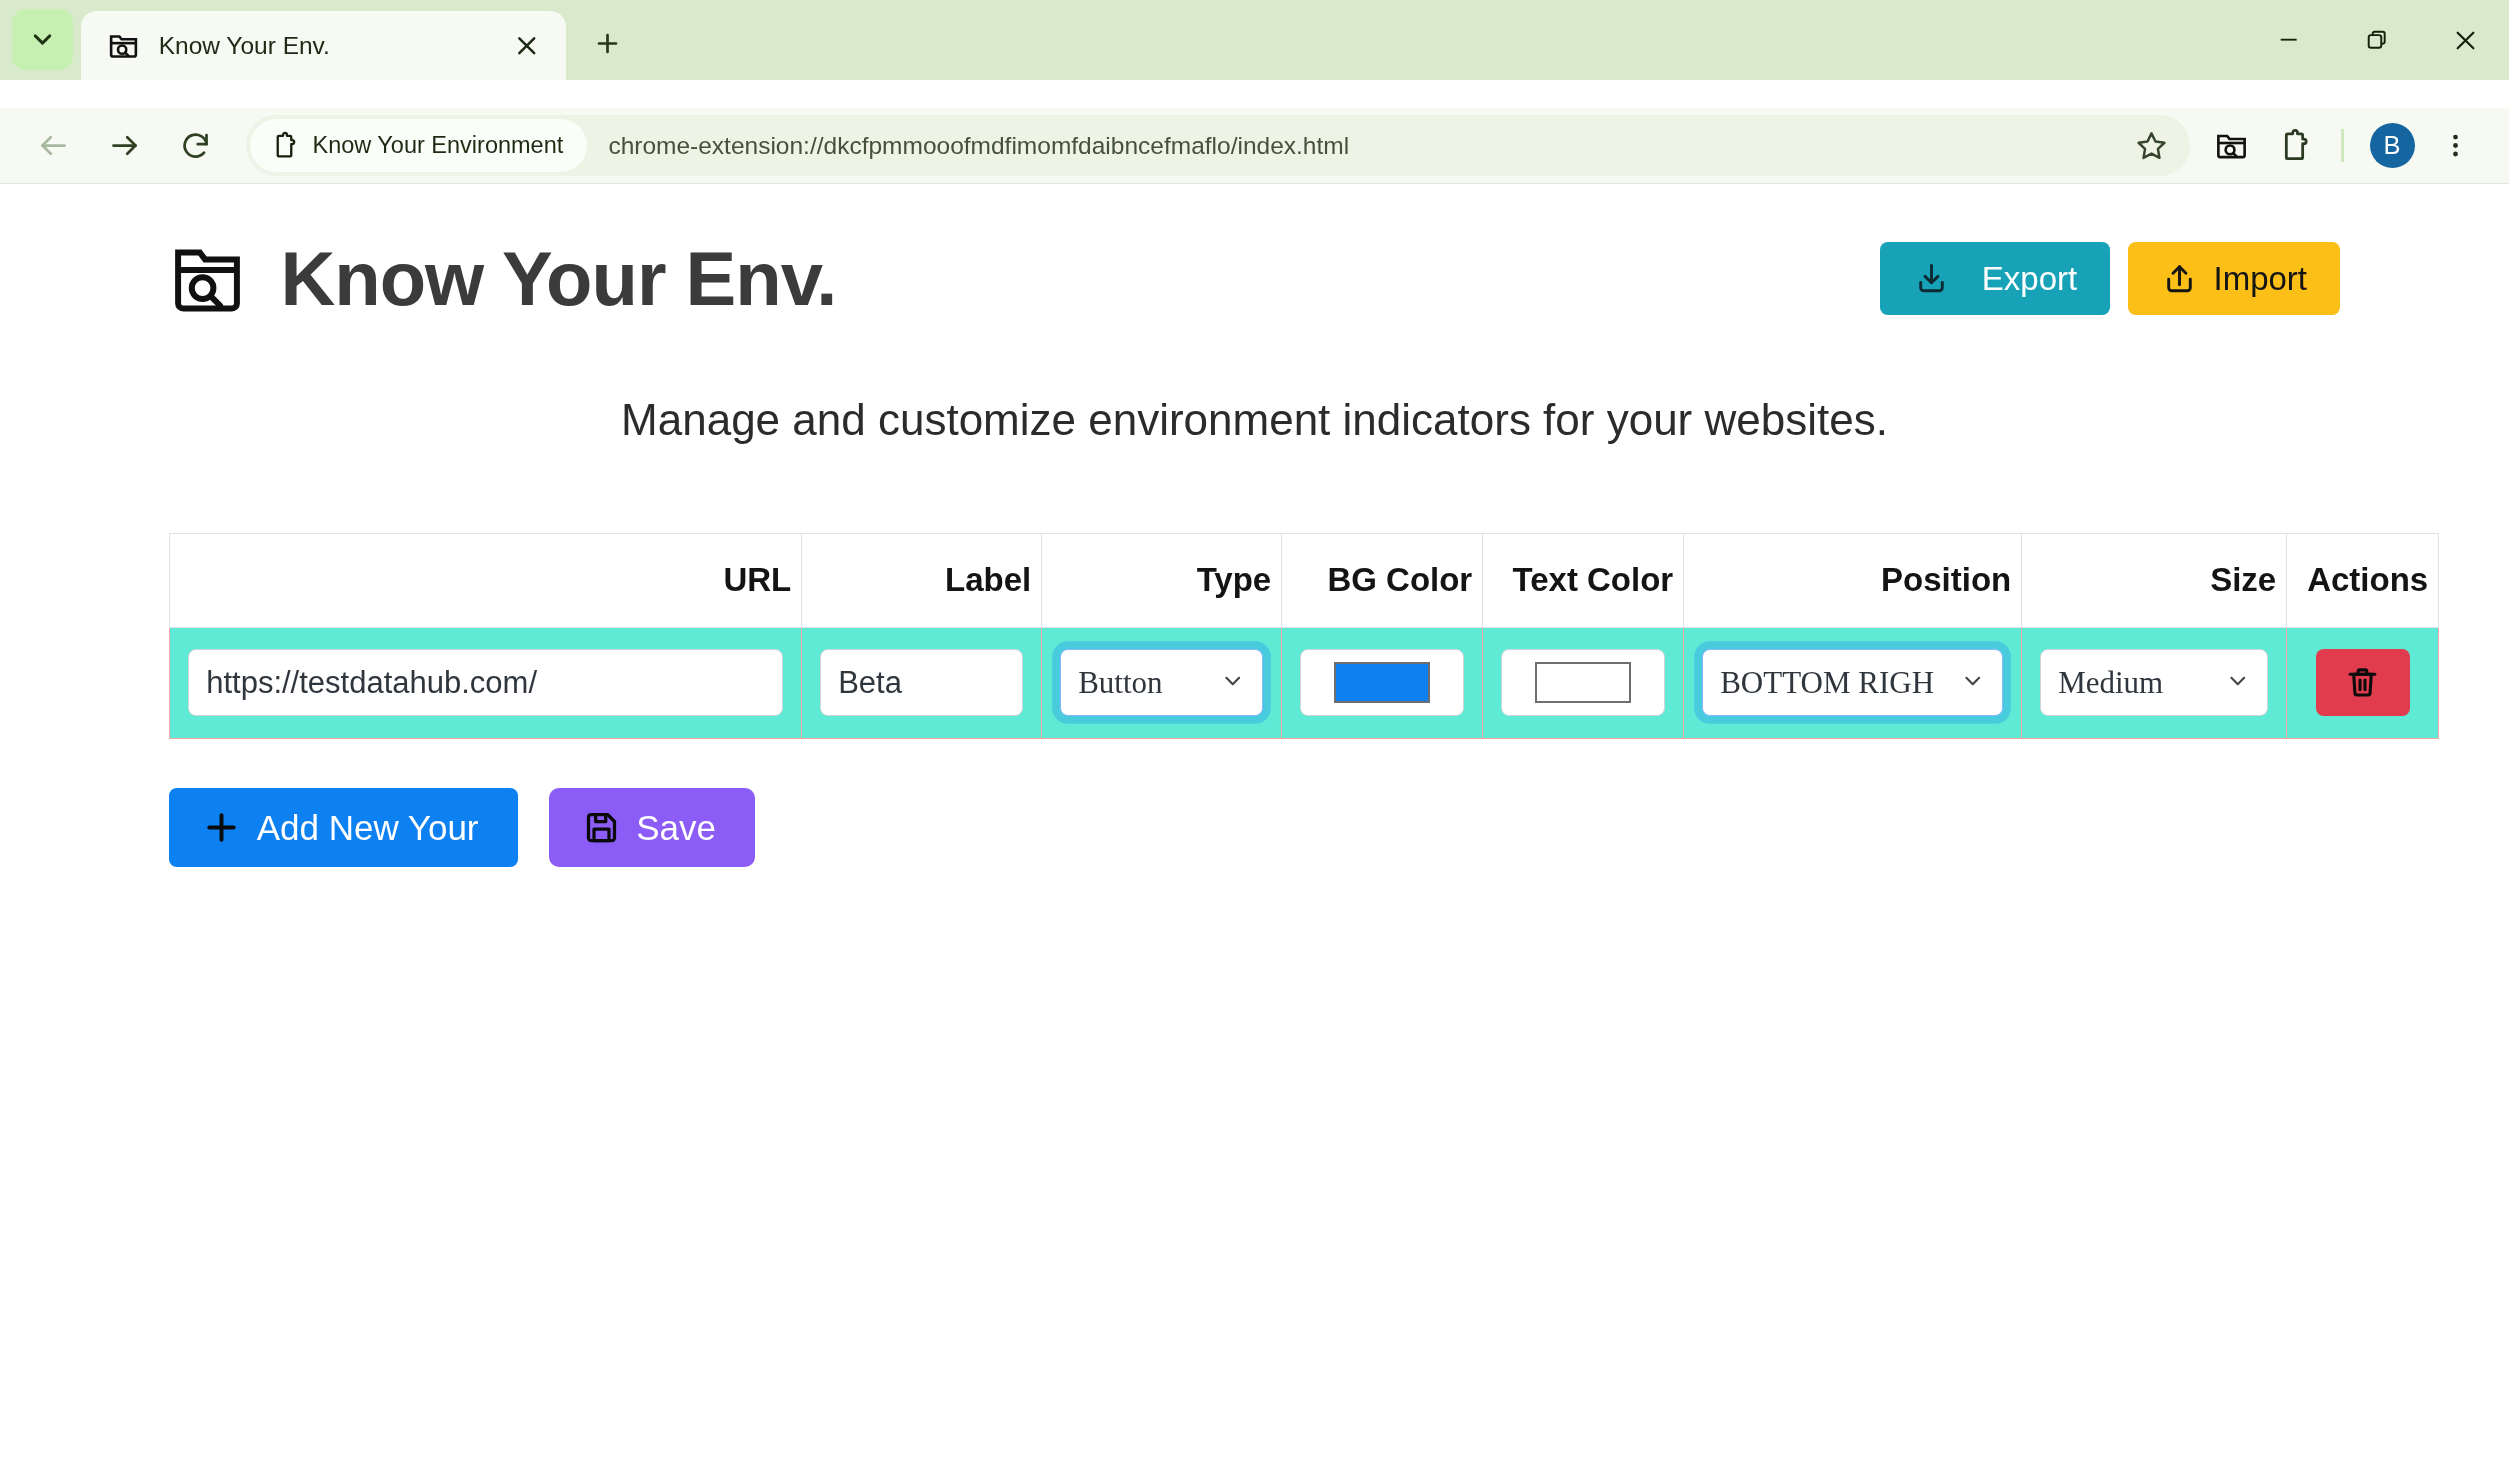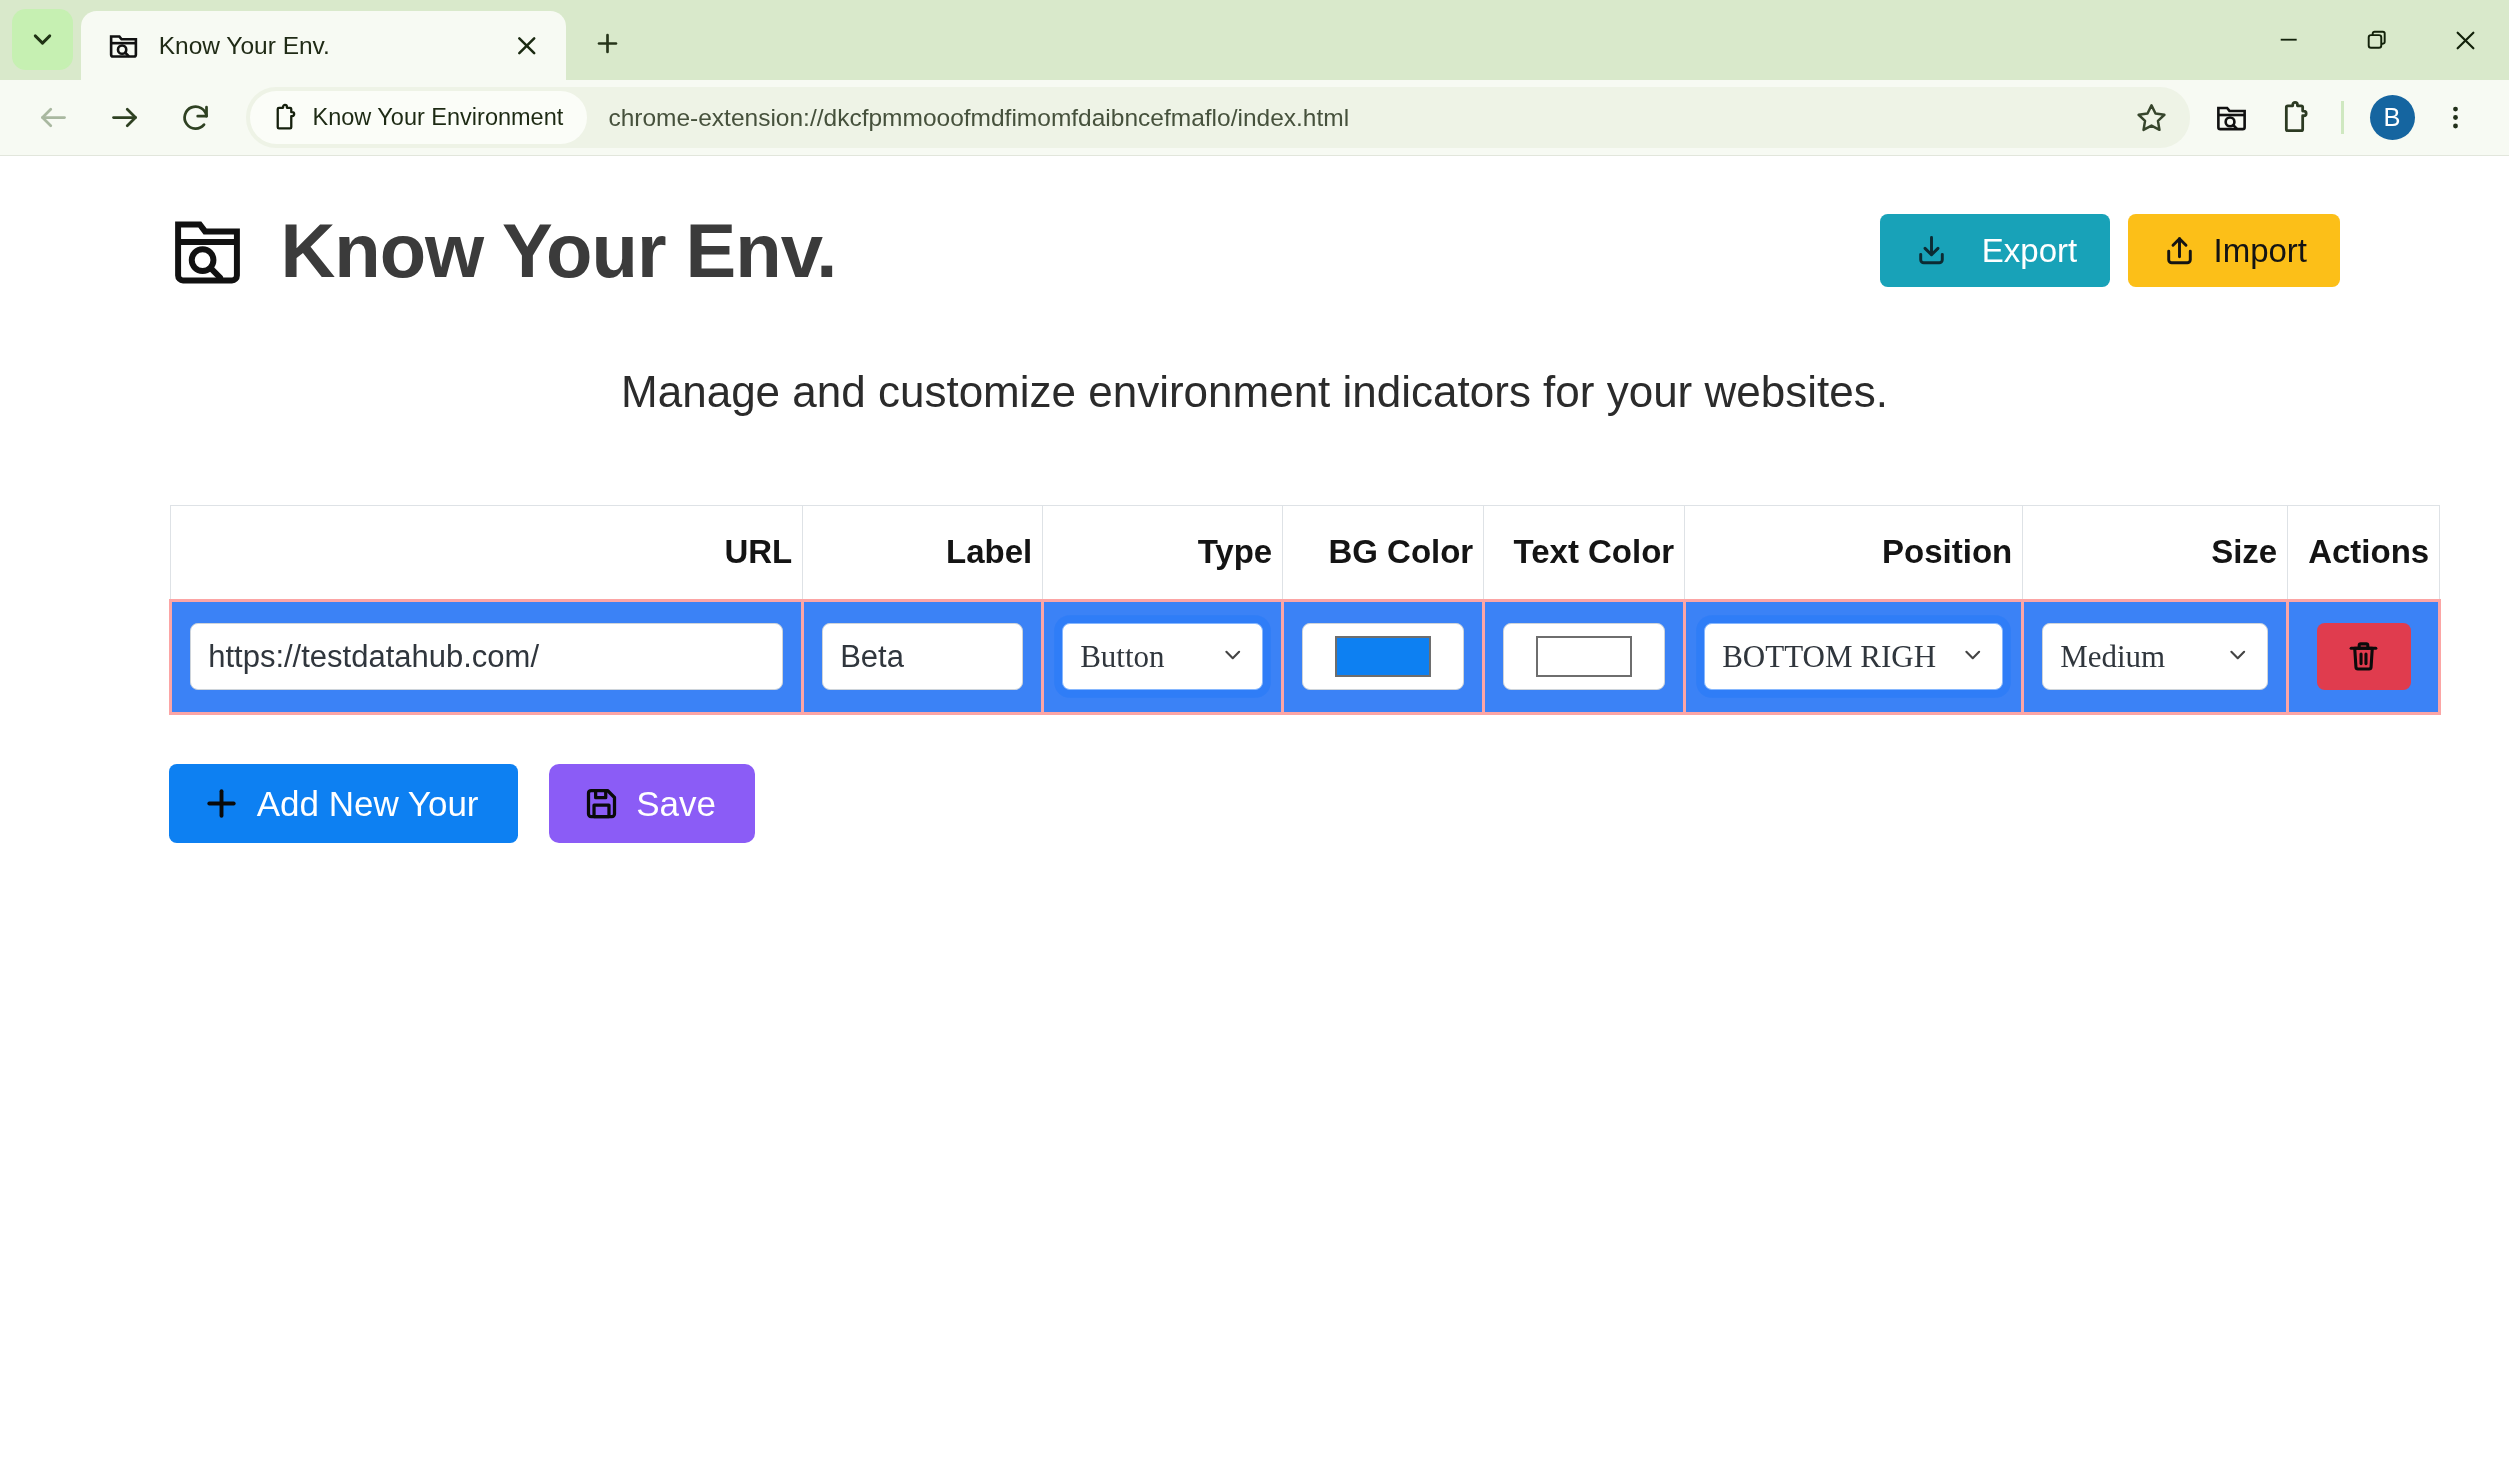--- a/index.html
+++ b/index.html
@@ -64,20 +64,21 @@
   }
   .winbtn { width: 88px; height: 80px; display:flex; align-items:center; justify-content:center; }
 
   .toolbar {
     height: 76px;
     background: #f7faf3;
     display: flex;
     align-items: center;
     padding: 0 21.6px 0 17.6px;
     border-bottom: 1px solid #e2e6dc;
+    margin-top: 28px;
   }
   .navbtn { width: 71px; height: 71px; display:flex; align-items:center; justify-content:center; border-radius:50%; flex:none; }
   .omnibox {
     flex: 1;
     height: 61px;
     background: #eef3e6;
     border-radius: 30px;
     display: flex;
     align-items: center;
     margin: 0 9.8px 0 15.7px;
@@ -173,22 +174,22 @@
   table.grid th {
     background: #ffffff;
     border: 1px solid #dee2e6;
     font-size: 33px;
     font-weight: 700;
     color: #141414;
     padding: 27.4px 9.8px;
     text-align: right;
   }
   table.grid td {
-    background: #3b82f6;
-    border: 3px solid #fca5a5;
+    background: #5eead4;
+    border: 1px solid #fca5a5;
     padding: 21.6px 17.6px;
     vertical-align: middle;
     text-align: center;
   }
   .col-url { width: 632px; }
   .col-label { width: 240px; }
   .col-type { width: 240px; }
   .col-bg { width: 201px; }
   .col-text { width: 201px; }
   .col-pos { width: 338px; }

